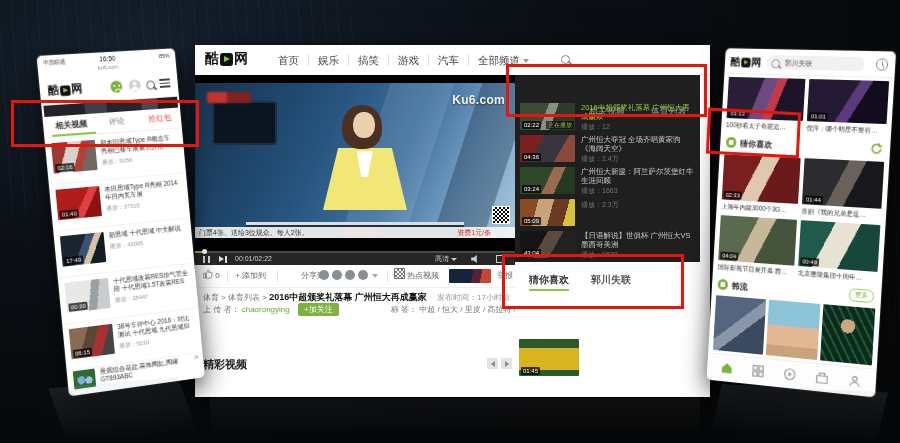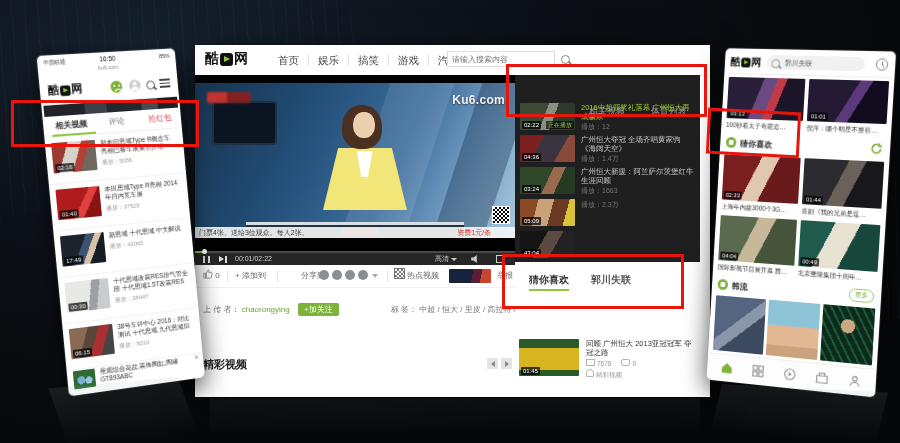--- a/index.html
+++ b/index.html
@@ -220,21 +220,20 @@
   <section class="desktop">
     <header class="dk-head">
       <div class="logo dk-logo">
         <span class="cn">酷</span>
           <span class="play"></span>
           <span class="cn">网</span>
       </div>
       <nav class="dk-nav">
         <span class="nv">首页</span><span class="nv">娱乐</span><span class="nv">搞笑</span><span class="nv">游戏</span><span class="nv">汽车</span><span class="nv"><span>全部频道</span><span class="caret-d"></span></span>
       </nav>
-      <input class="dk-search" placeholder="请输入搜索内容" style="">
       <span class="i-mag dk-mag"></span>
     </header>
 
     <div class="dk-player">
       <div class="scene">
         <div class="pnl1"></div>
         <div class="pnl2"></div>
         <div class="tvwall"></div>
         <div class="blazer"></div>
         <div class="shirt"></div>
@@ -275,20 +274,25 @@
       <span class="act" style="left:40px">+ 添加到</span>
       <span class="vsep" style="left:82px"></span>
       <span class="act" style="left:106px">分享到:</span>
       <span class="act" style="left:122px"><span class="shdot"></span><span class="shdot"></span><span class="shdot"></span><span class="shdot"></span><span class="caret-d" style="border-top-color:#aaa"></span></span>
       <span class="vsep" style="left:192px"></span>
       <span class="act" style="left:199px"><span class="qrmini"></span><span>热点视频</span></span>
       <span class="adbanner"></span>
       <span class="act" style="left:302px">举报</span>
     </div>
 
+    <div class="inforow" style="top:246px">
+      <span>体育 &gt; 体育列表 &gt;</span>
+      <b>2016中超颁奖礼落幕 广州恒大再成赢家</b>
+      <span style="margin-left:8px;color:#9a9a9a">发布时间：17小时前</span>
+    </div>
     <div class="inforow" style="top:258px">
       <span>上 传 者：</span>
       <span class="uplname">chaorongying</span>
       <span class="followbtn">+加关注</span>
       <span style="margin-left:44px">标 签：</span>
       <span>中超 / 恒大 / 里皮 / 高拉特 / 武磊</span>
     </div>
 
     <div class="dk-sec">精彩视频</div>
     <span class="car prev"></span>
@@ -333,35 +337,34 @@
             <span class="dur">05:09</span>
           </div>
         <div class="stxt">
             <div class="sviews">播放：2.3万</div>
           </div>
       </div>
       <div class="sitem" style="top:155px">
         <div class="sthumb t-s5">
             <span class="dur">43:04</span>
           </div>
+        <div class="stxt">
+            <div class="stitle">【日语解说】世俱杯 广州恒大VS墨西哥美洲</div>
+            <div class="sviews">播放：9678</div>
+          </div>
       </div>
     </aside>
 
     <div class="dk-rec">
       <span class="rtab1">猜你喜欢</span>
       <span class="rtab2">郭川失联</span>
       <div class="ritem" style="top:72px">
         <div class="rthumb t-r2">
             <span class="dur">01:45</span>
           </div>
-        <div class="rtxt">
-            <div class="rtitle">回顾 广州恒大 2013亚冠冠军 夺冠之路</div>
-          <div class="rstats"><span class="mini"></span><span>7678</span><span class="gap"></span><span class="mini bub"></span><span>0</span></div>
-          <div class="rcat"><span class="mini st"></span><span>精彩视频</span></div>
-        </div>
       </div>
     </div>
   </section>
 
   <section class="phone phoneL">
     <div class="pl-status">
       <span class="pl-carrier">中国联通</span>
       <span class="pl-time">16:50</span>
       <span class="pl-batt">85%</span>
       <span class="pl-url">ku6.com</span>

